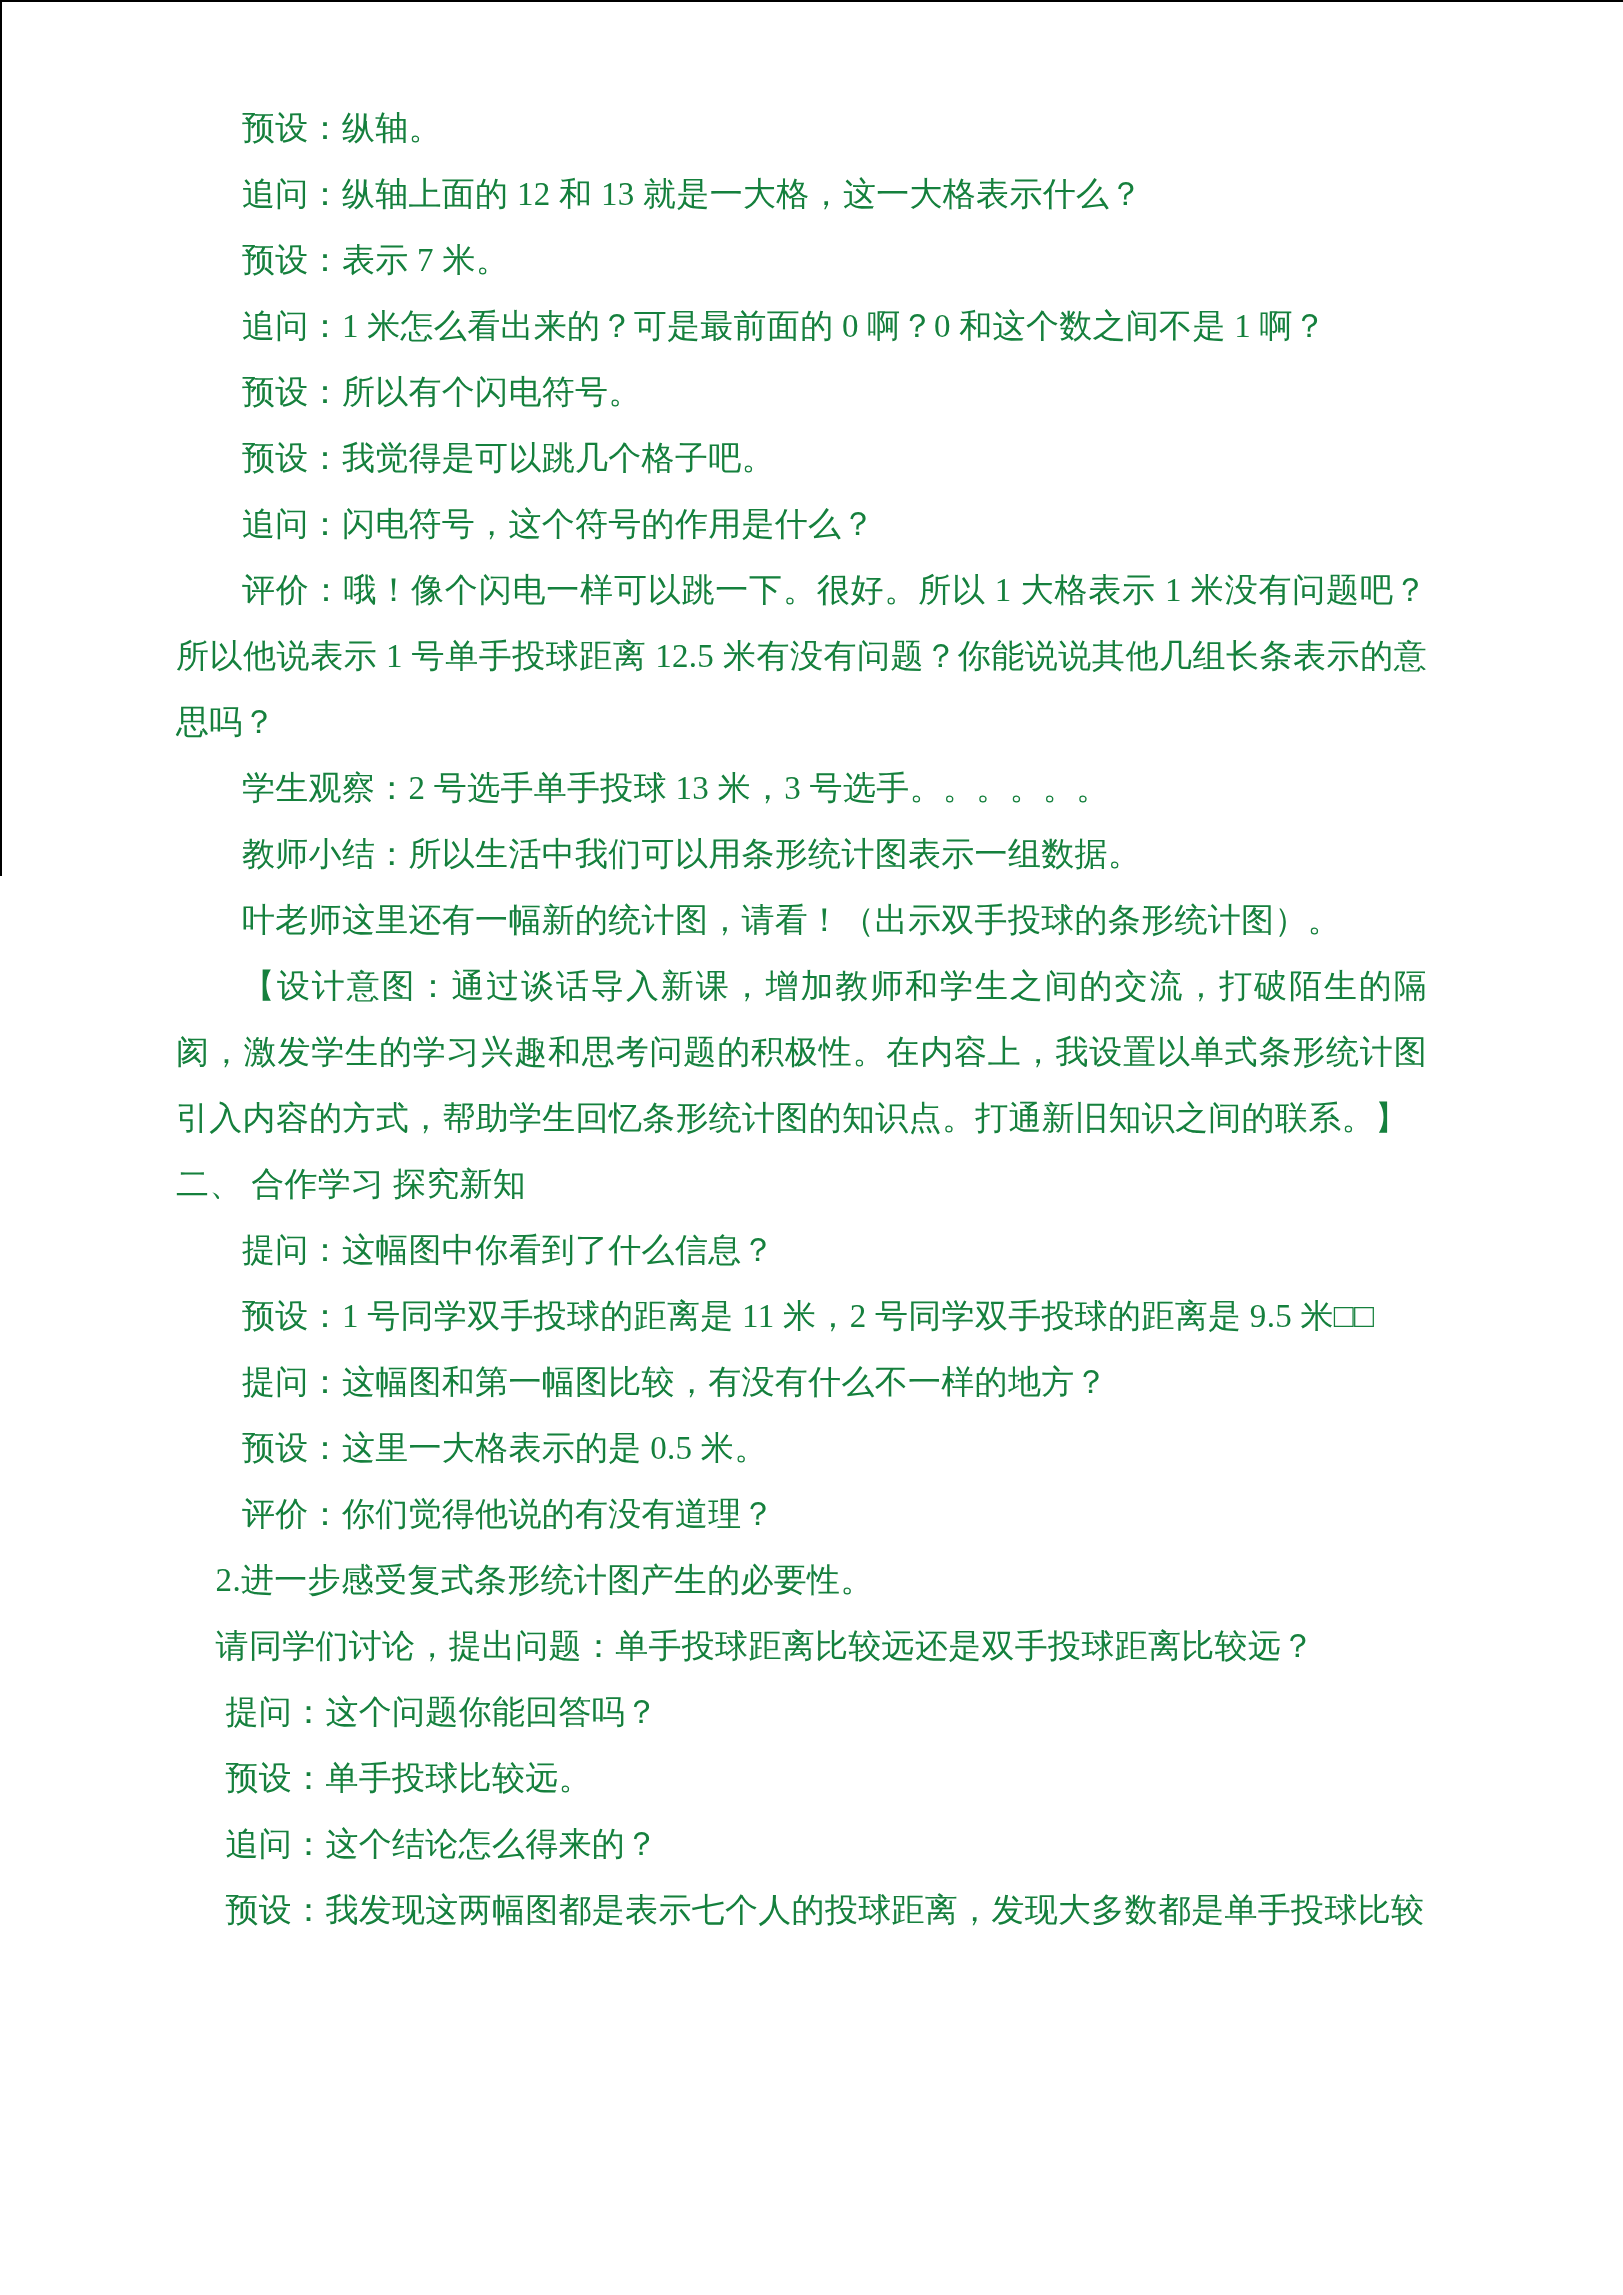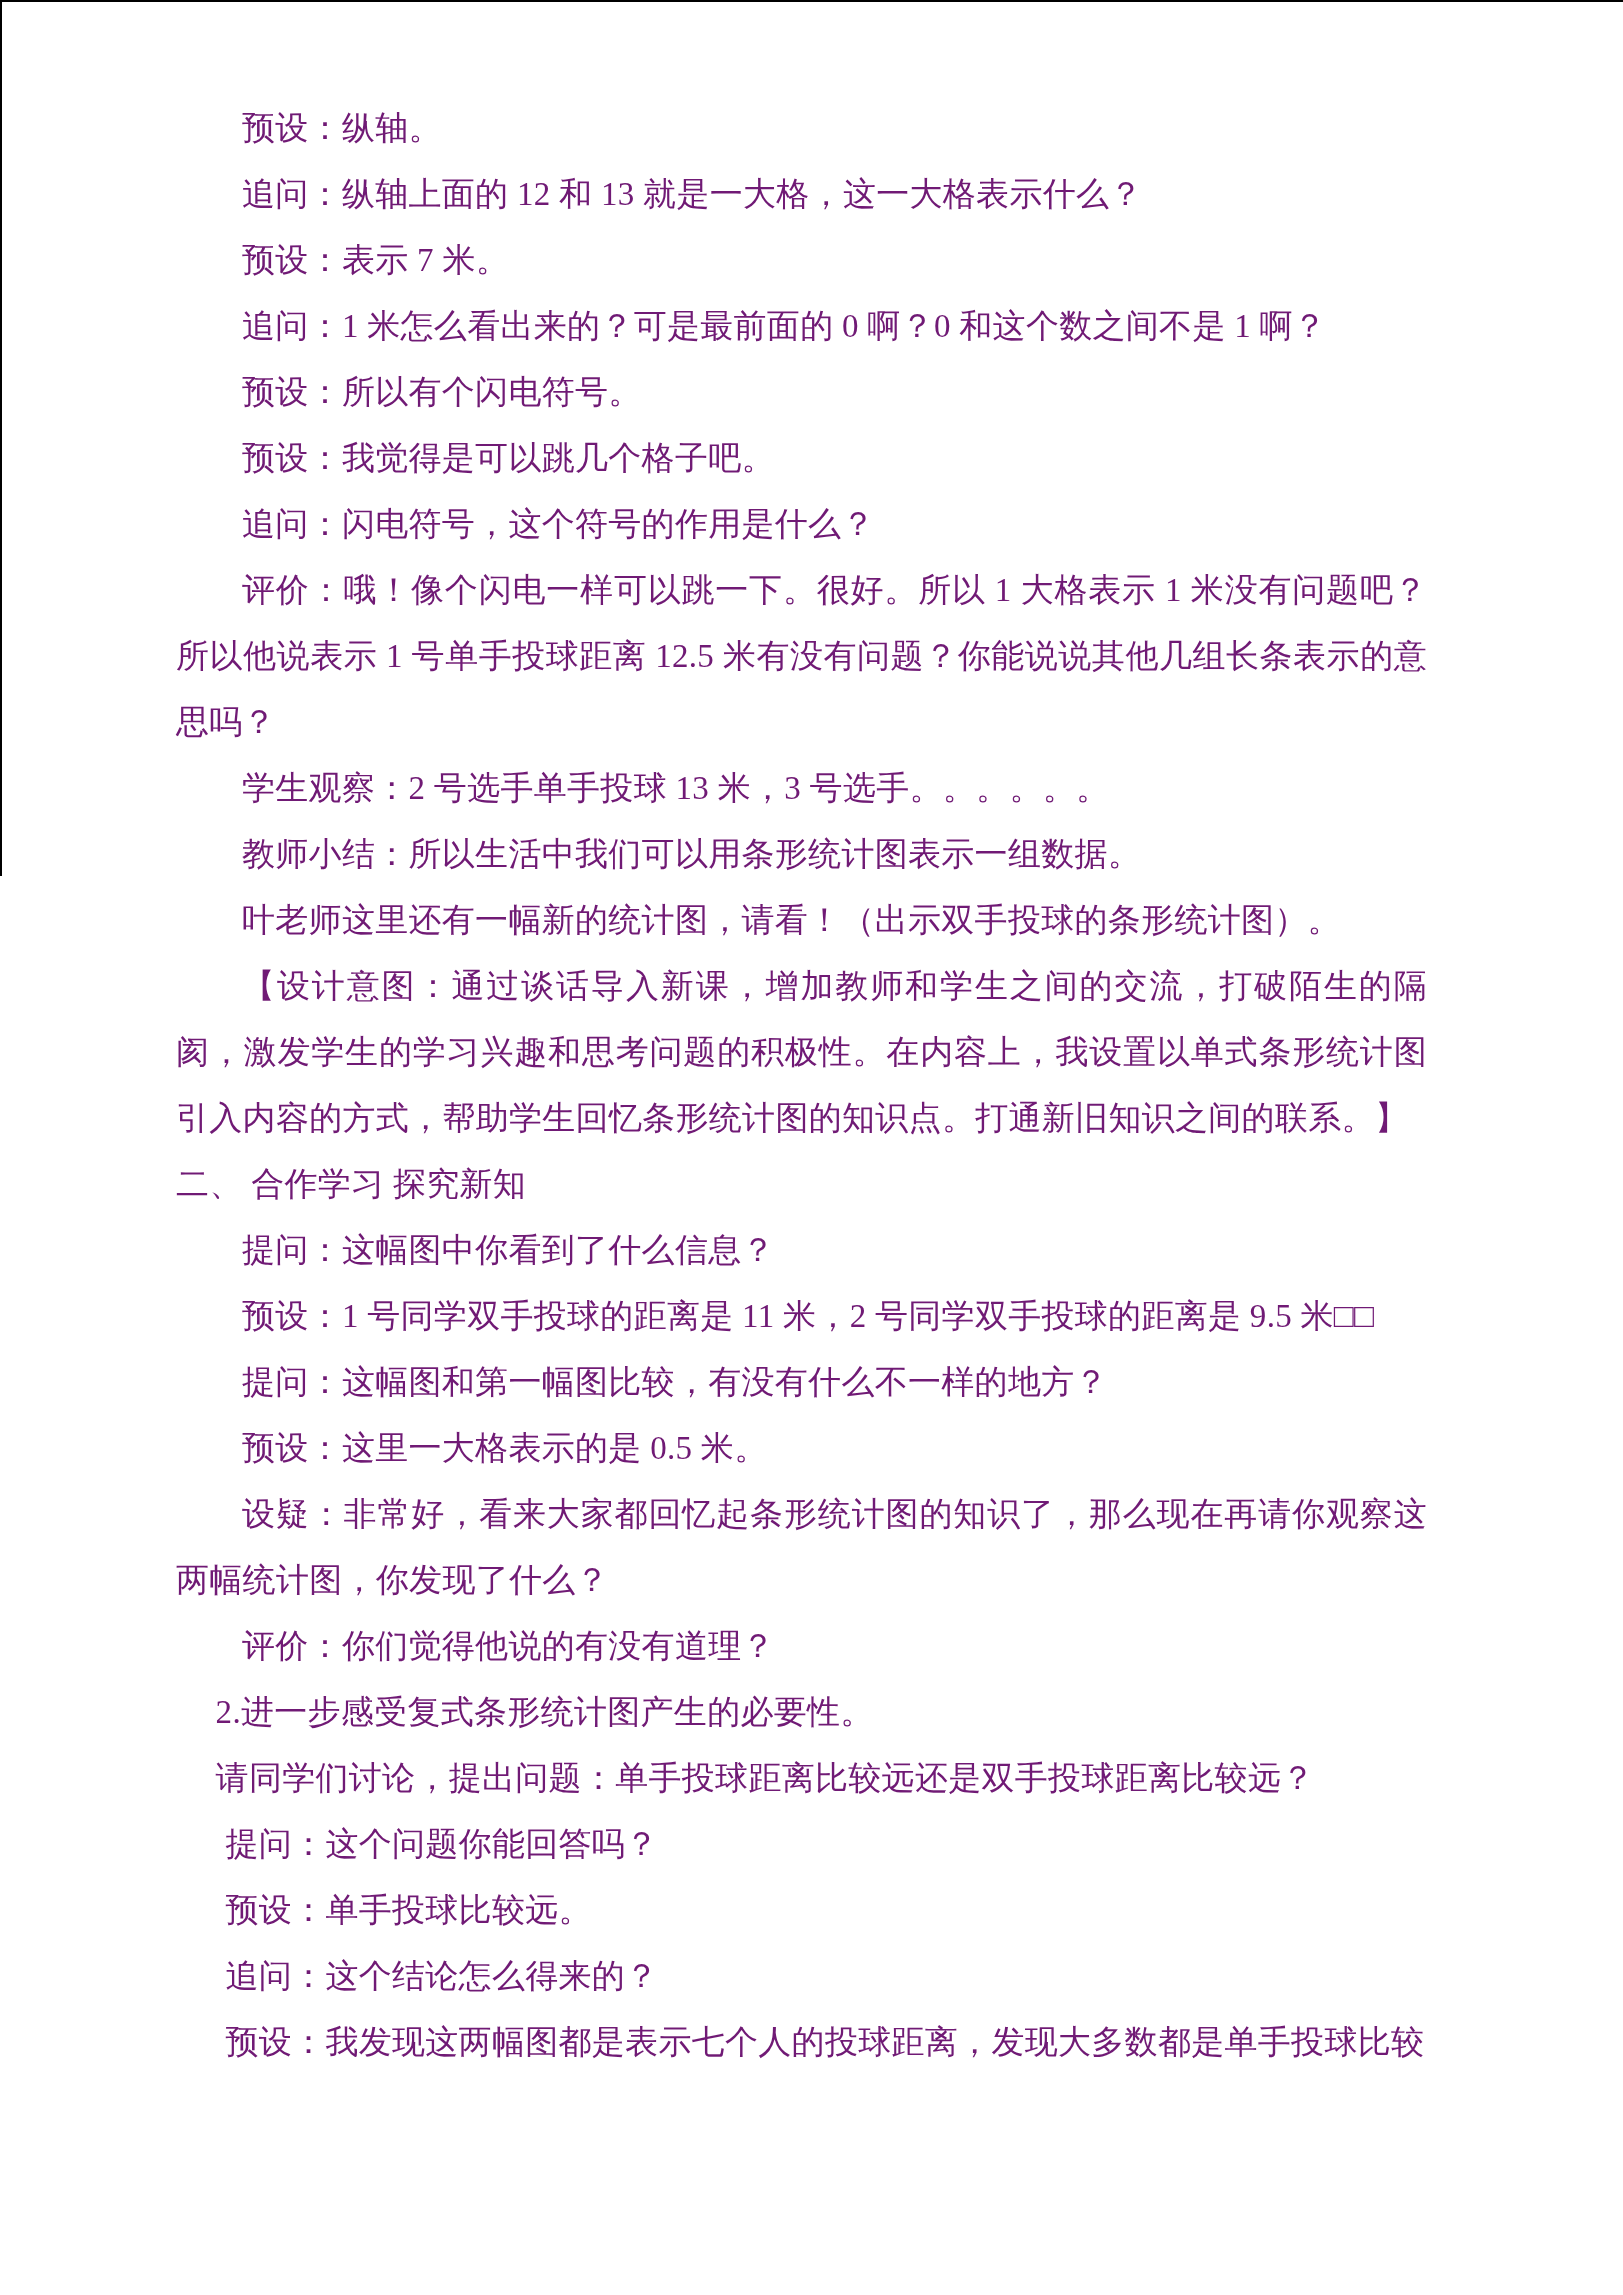--- a/index.html
+++ b/index.html
@@ -5,21 +5,21 @@
   html, body {
     margin: 0;
     padding: 0;
     background: #ffffff;
   }
   .page {
     position: relative;
     width: 1623px;
     height: 2295px;
     background: #ffffff;
-    color: #701a75;
+    color: #15803d;
     font-family: "Liberation Serif", "DejaVu Serif", serif;
     font-size: 33px;
     overflow: hidden;
   }
   .edge-top {
     position: absolute;
     top: 0;
     left: 0;
     width: 1623px;
     height: 2px;
@@ -68,21 +68,20 @@
     <p class="ind-std">评价：哦！像个闪电一样可以跳一下。很好。所以 1 大格表示 1 米没有问题吧？所以他说表示 1 号单手投球距离 12.5 米有没有问题？你能说说其他几组长条表示的意思吗？</p>
     <p class="ind-std">学生观察：2 号选手单手投球 13 米，3 号选手。。。。。。</p>
     <p class="ind-std">教师小结：所以生活中我们可以用条形统计图表示一组数据。</p>
     <p class="ind-std">叶老师这里还有一幅新的统计图，请看！（出示双手投球的条形统计图）。</p>
     <p class="ind-std">【设计意图：通过谈话导入新课，增加教师和学生之间的交流，打破陌生的隔阂，激发学生的学习兴趣和思考问题的积极性。在内容上，我设置以单式条形统计图引入内容的方式，帮助学生回忆条形统计图的知识点。打通新旧知识之间的联系。】</p>
     <p class="ind-none">二、 合作学习 探究新知</p>
     <p class="ind-std">提问：这幅图中你看到了什么信息？</p>
     <p class="ind-std">预设：1 号同学双手投球的距离是 11 米，2 号同学双手投球的距离是 9.5 米□□</p>
     <p class="ind-std">提问：这幅图和第一幅图比较，有没有什么不一样的地方？</p>
     <p class="ind-std">预设：这里一大格表示的是 0.5 米。</p>
-    <p class="ind-std">设疑：非常好，看来大家都回忆起条形统计图的知识了，那么现在再请你观察这两幅统计图，你发现了什么？</p>
     <p class="ind-std">评价：你们觉得他说的有没有道理？</p>
     <p class="ind-a">2.进一步感受复式条形统计图产生的必要性。</p>
     <p class="ind-a">请同学们讨论，提出问题：单手投球距离比较远还是双手投球距离比较远？</p>
     <p class="ind-b">提问：这个问题你能回答吗？</p>
     <p class="ind-b">预设：单手投球比较远。</p>
     <p class="ind-b">追问：这个结论怎么得来的？</p>
     <p class="ind-b">预设：我发现这两幅图都是表示七个人的投球距离，发现大多数都是单手投球比较</p>
   </div>
 </div>
 

